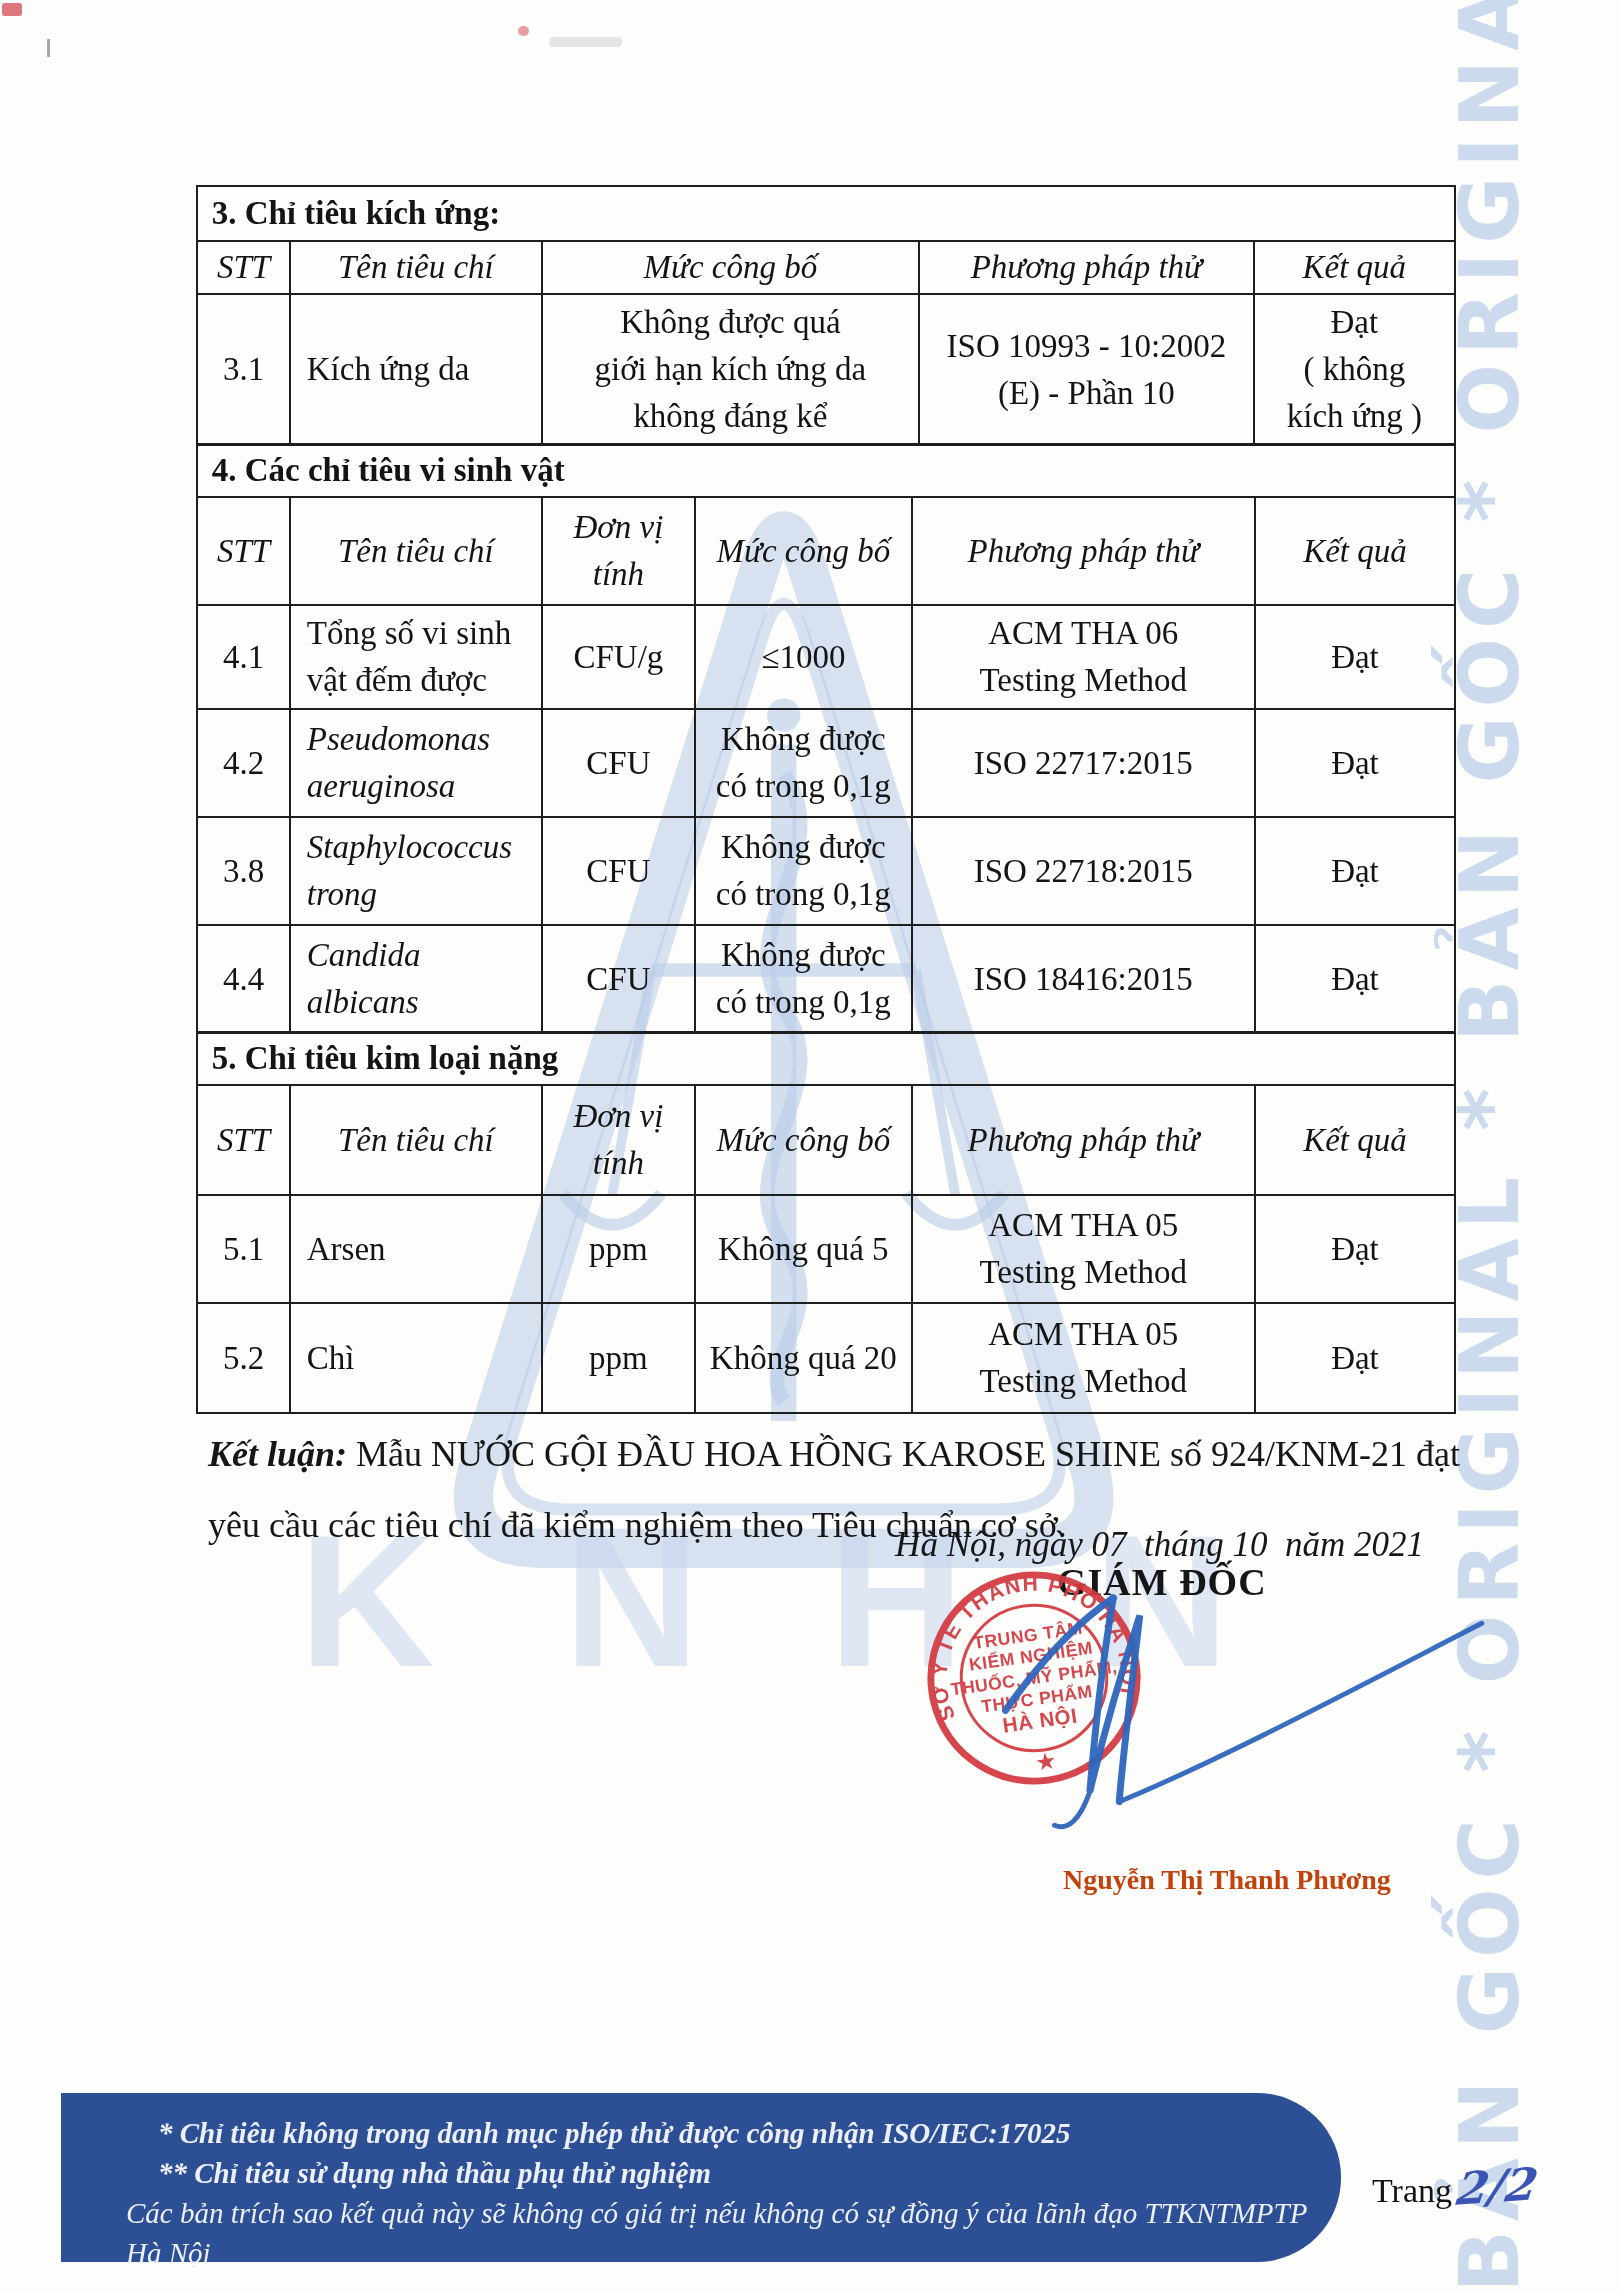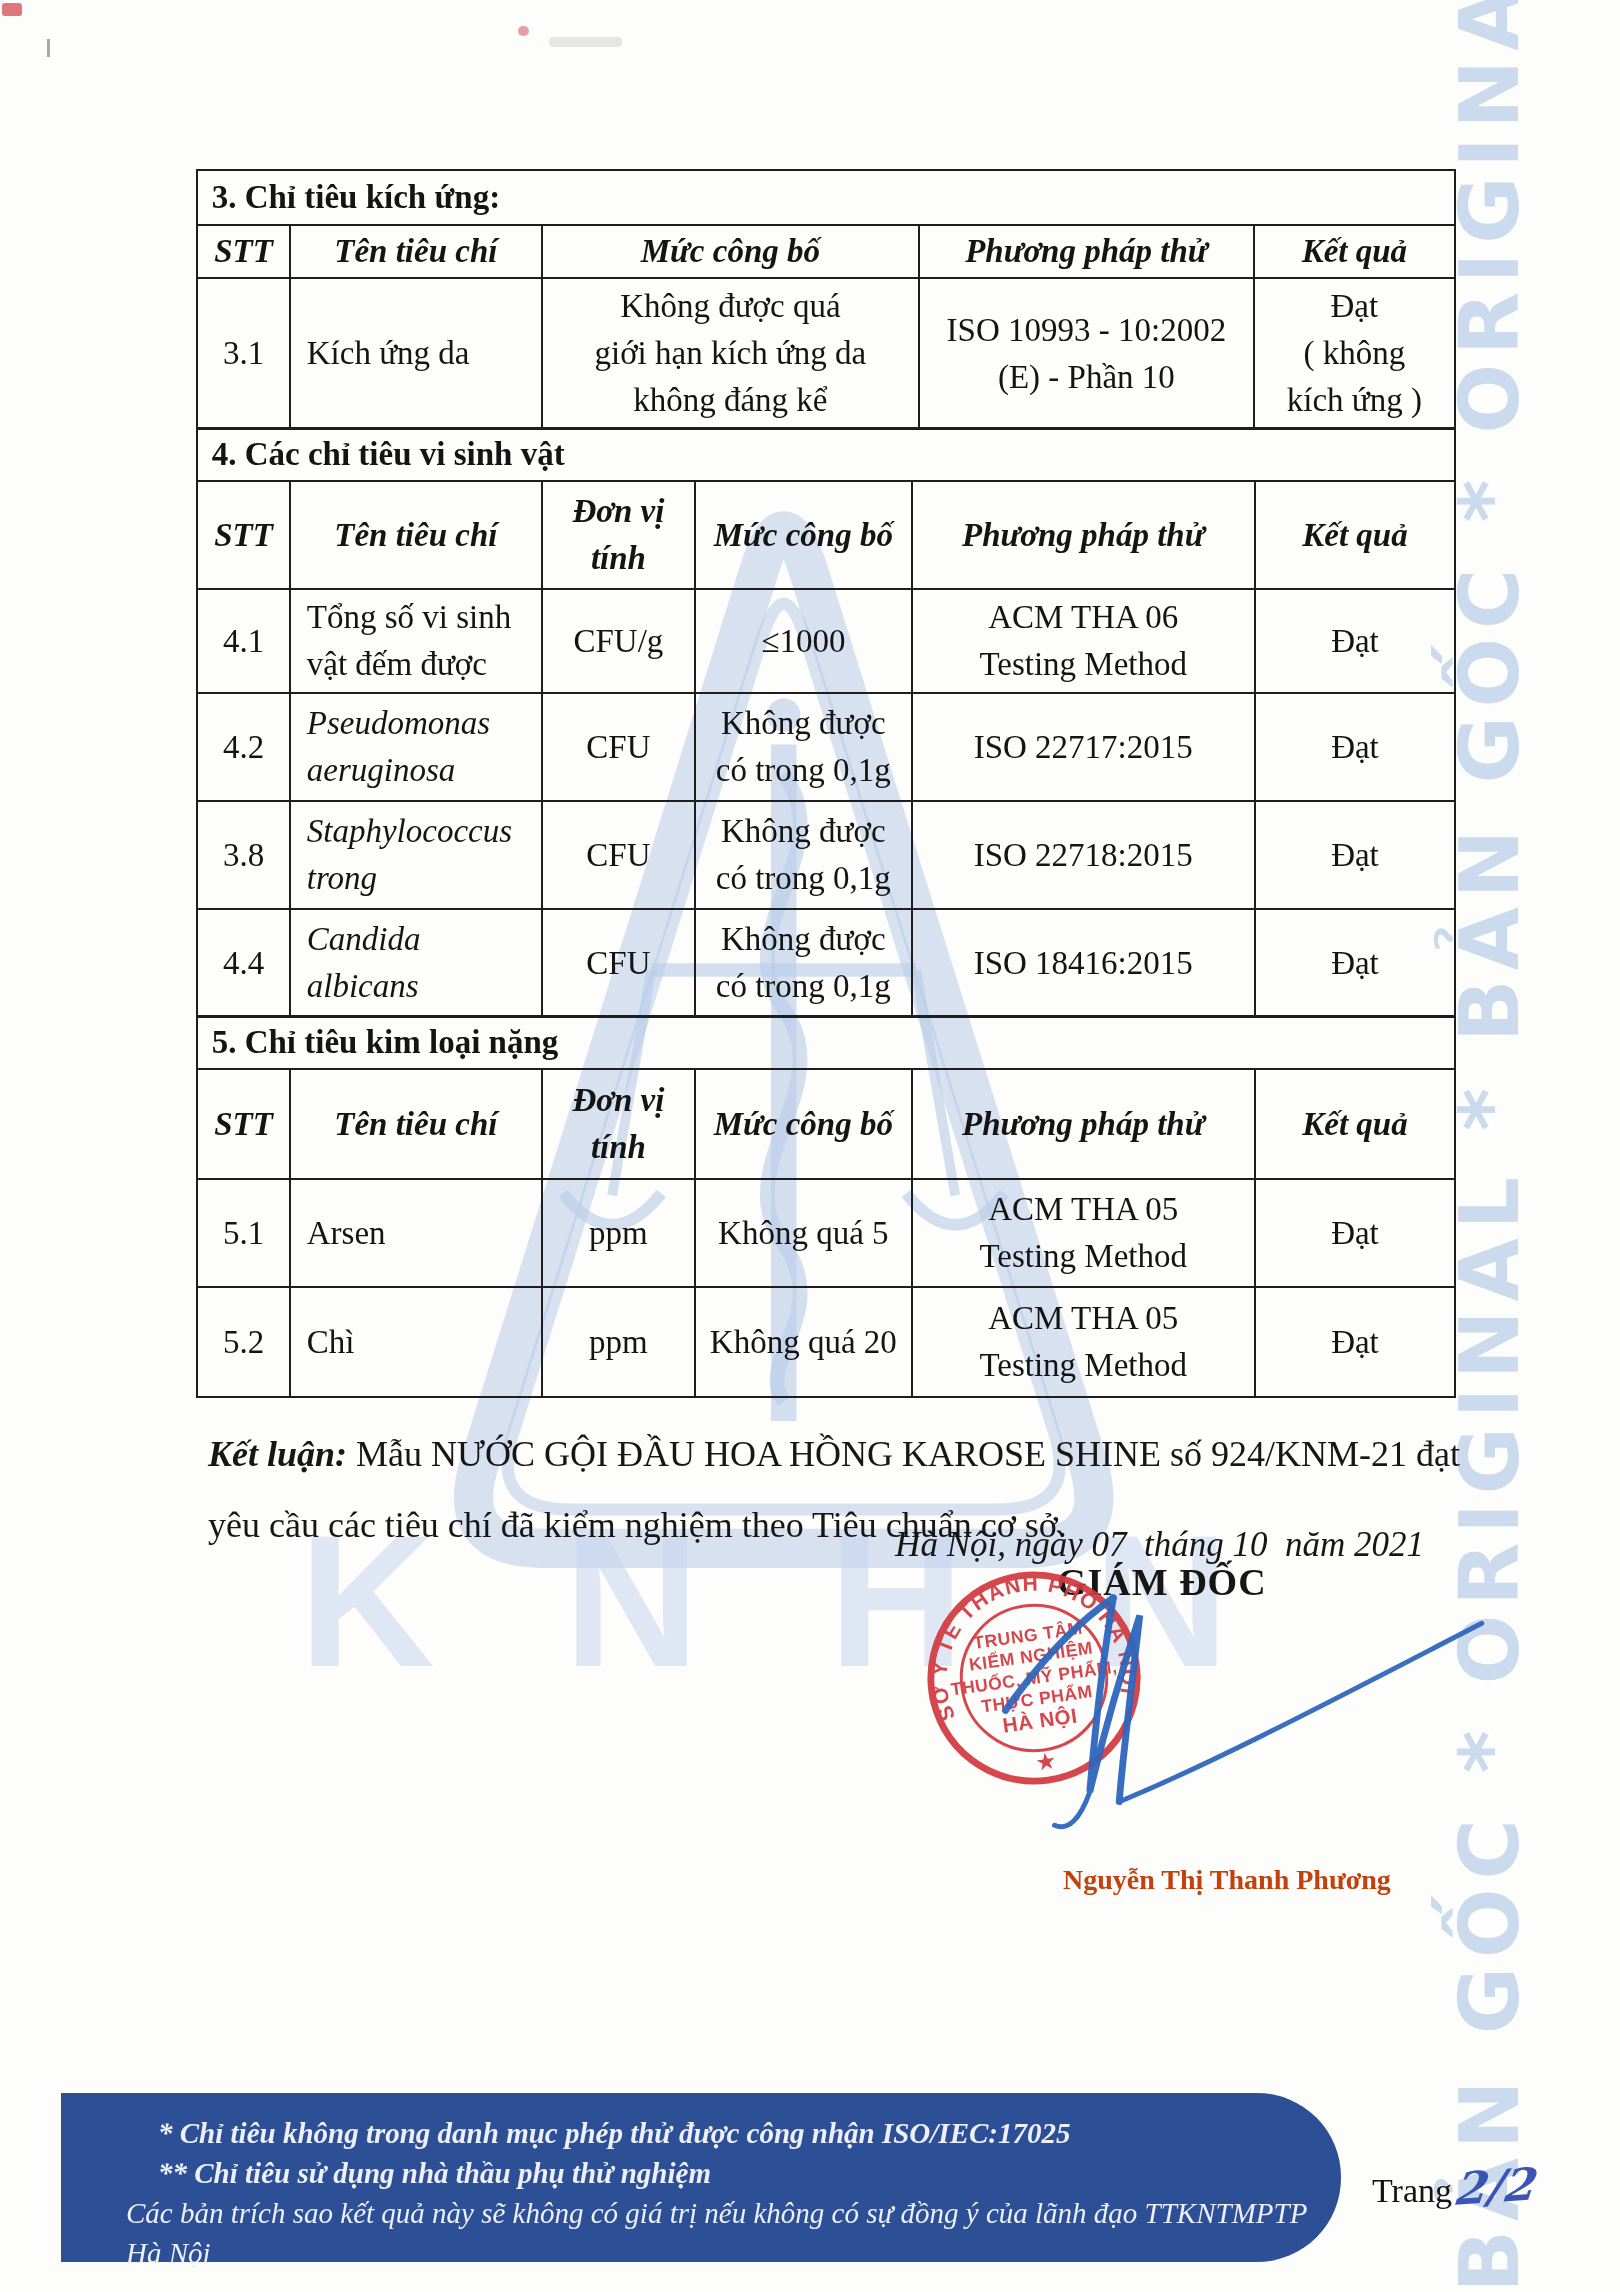--- a/index.html
+++ b/index.html
@@ -8,25 +8,25 @@
   
   .wm{position:absolute;z-index:0;pointer-events:none;}
   .wm-side{left:343px;top:1092px;width:2293px;height:108px;line-height:108px;text-align:center;
            transform:rotate(-90deg);font-family:"DejaVu Sans",sans-serif;font-weight:bold;
            font-size:82px;letter-spacing:8.8px;color:rgba(158,186,224,.52);white-space:nowrap;}
   .wm-knhn{left:299px;top:1507px;font-family:Liberation Sans, sans-serif;font-weight:800;
            font-size:188px;letter-spacing:129px;color:rgba(198,213,238,.55);line-height:1;}
   
   .doc{position:absolute;left:196px;top:169px;width:1260px;z-index:2;}
   table.tbl{width:100%;border-collapse:collapse;table-layout:fixed;margin-top:-2.9px;}
-  table.tbl:first-child{margin-top:0;}
+  table.tbl:first-child{margin-top:16px;}
   .tbl td{border:2.9px solid #1e1e1e;font-size:33px;line-height:1.42;color:#141414;
           padding:2px 7.8px;vertical-align:middle;}
   .band{font-weight:bold;font-size:35px;text-align:left;padding-left:13.7px !important;}
-  .head td{font-style:italic;text-align:center;font-weight:bold;}
+  .head td{font-style:italic;text-align:center;}
   .c{text-align:center;}
   .l{text-align:left;padding-left:15.7px !important;}
   .preline{white-space:pre-line;}
   .sp{font-style:italic;}
   
   .conclusion{position:absolute;left:208px;top:1419px;width:1274px;font-size:36px;
               line-height:71px;z-index:2;white-space:nowrap;}
   .concl-label{font-weight:bold;font-style:italic;}
   .date-line{position:absolute;right:196px;top:1525px;font-size:35px;font-style:italic;
              white-space:pre;z-index:2;text-align:center;}

